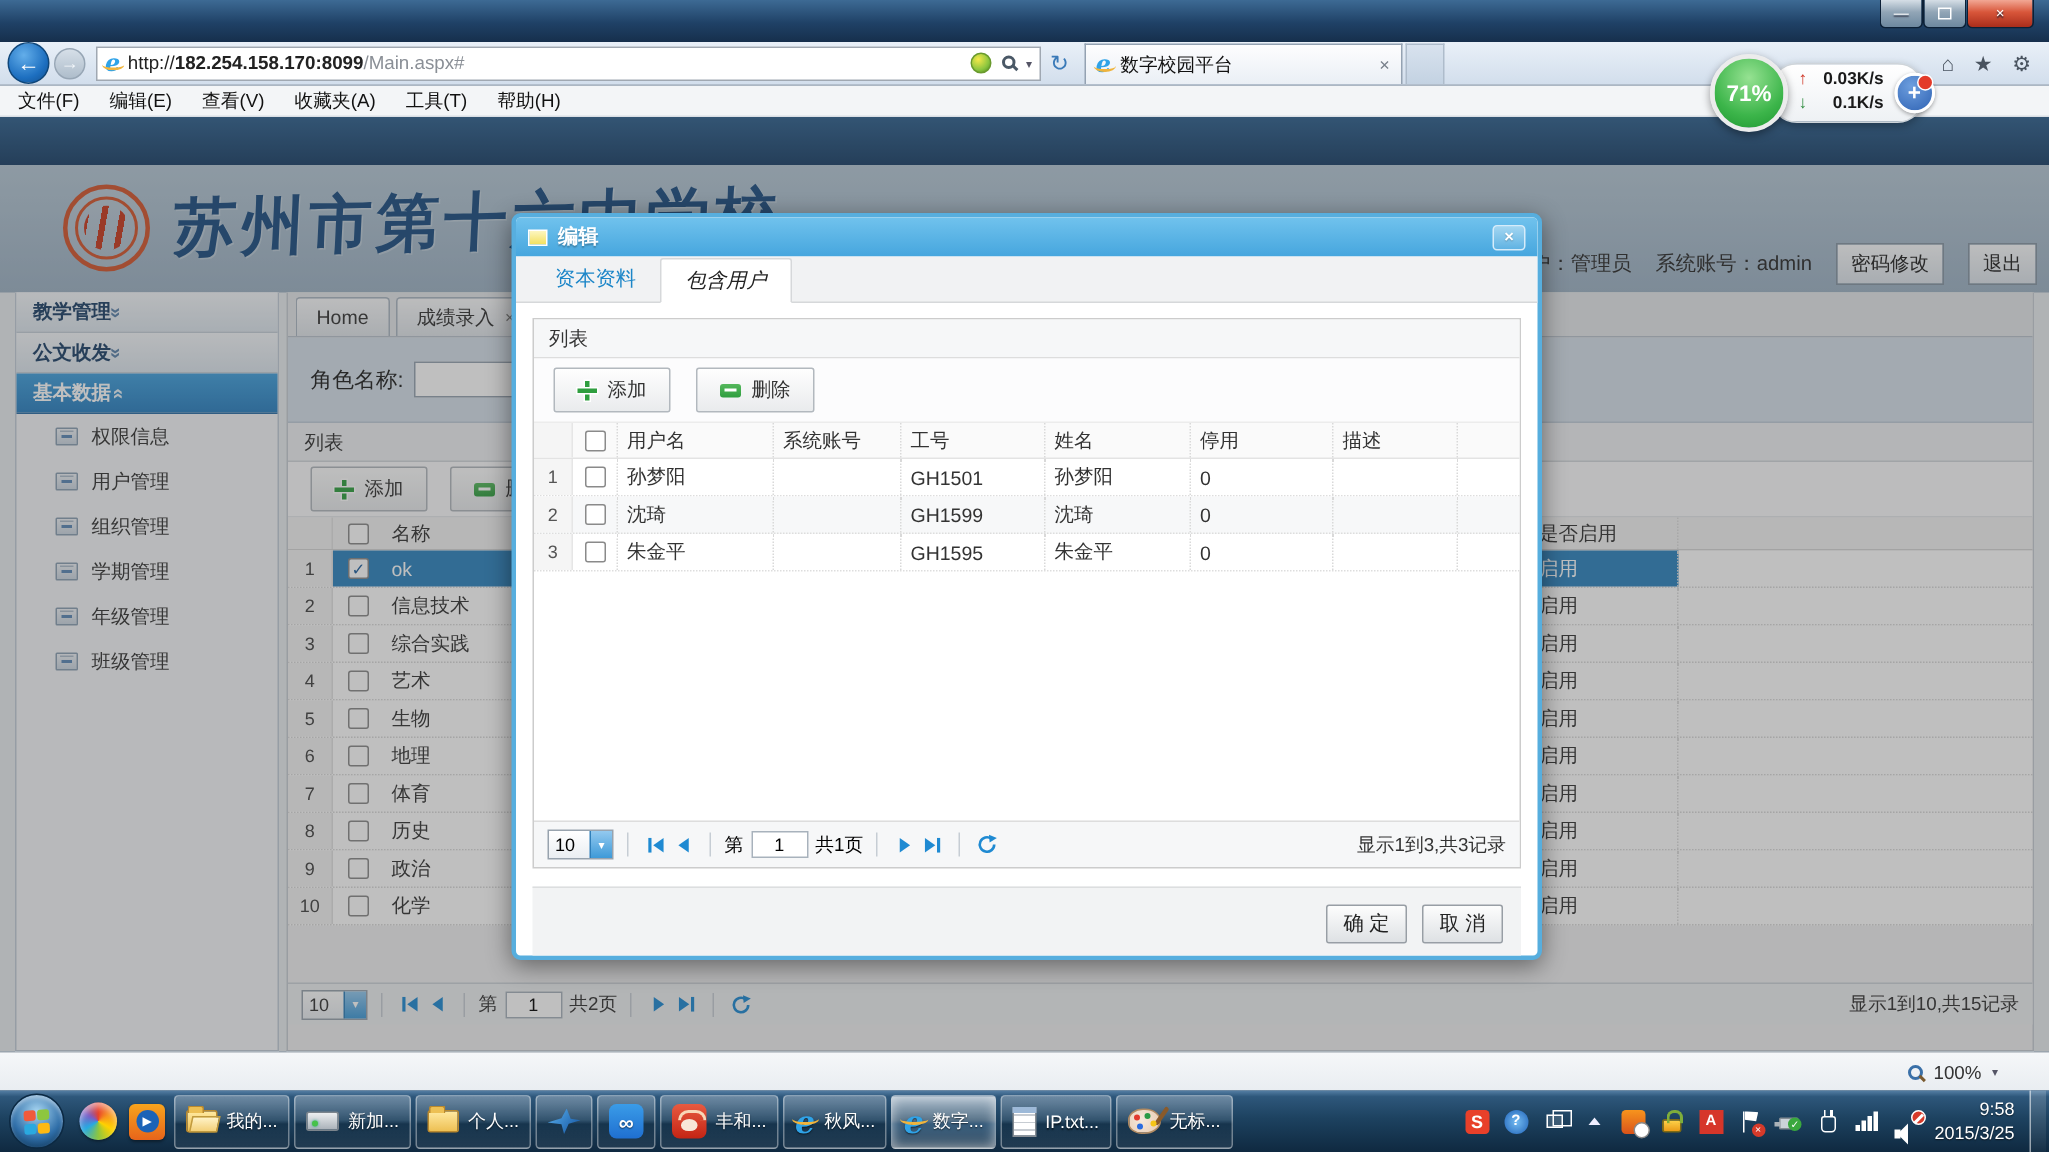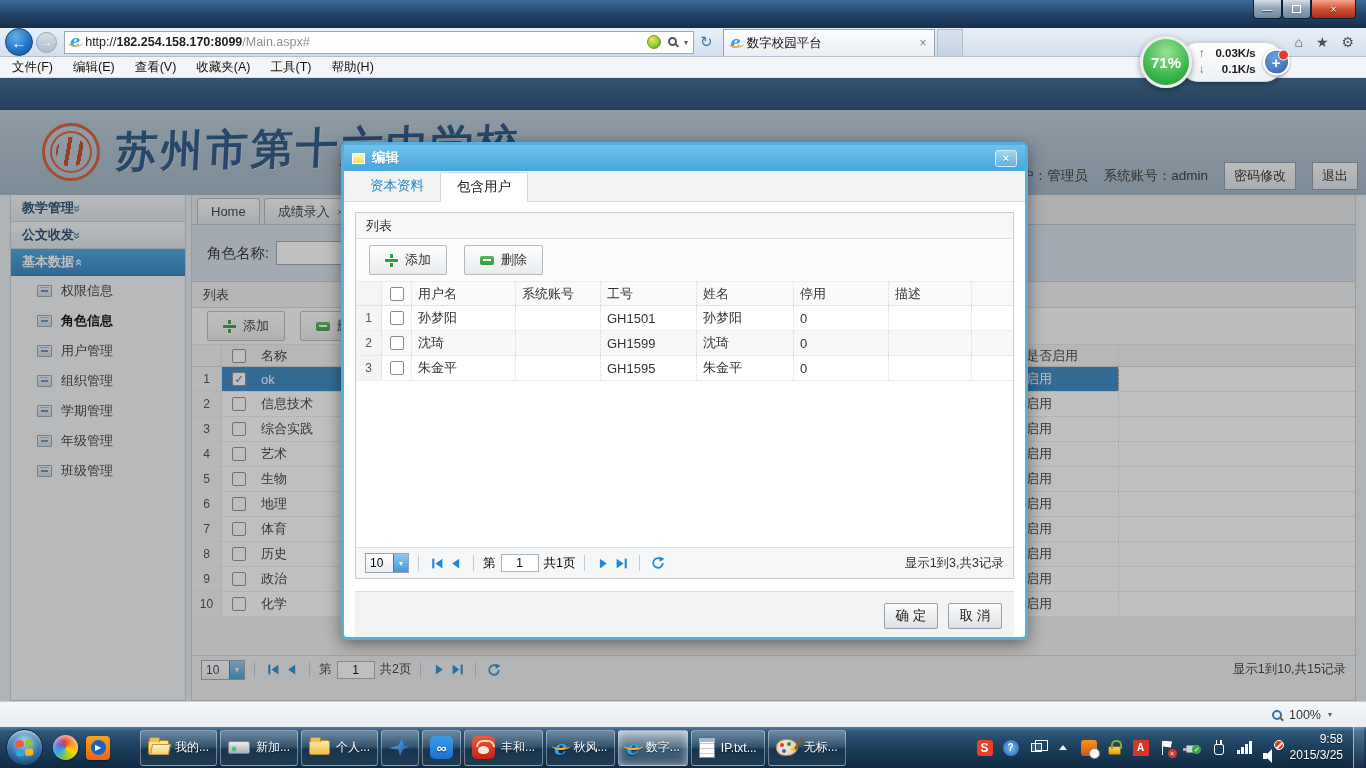--- a/index.html
+++ b/index.html
@@ -154,21 +154,21 @@
 .m-title { height:26px; background:linear-gradient(#70c2ed,#46a6de); display:flex; align-items:center;
   gap:7px; padding:0 8px; color:#fff; font-weight:bold; font-size:13.5px; text-shadow:0 1px 1px rgba(0,0,0,.25); flex:0 0 auto; }
 .m-title-icon { width:13px; height:11px; border:1px solid #fff; background:linear-gradient(#fdf6c0,#f3e05e); flex:0 0 auto; }
 .m-close { margin-left:auto; width:22px; height:17px; border:1px solid #d6ecfa; border-radius:3px;
   background:linear-gradient(#a3d6f1,#60b3e3); color:#fff; font-size:11px; font-weight:bold;
   display:flex; align-items:center; justify-content:center; }
 .m-tabs { height:31px; background:#f1f2f3; border-bottom:1px solid #d6d8da; display:flex;
   align-items:flex-end; padding-left:10px; flex:0 0 auto; }
 .m-tab { height:30px; padding:0 16px; display:flex; align-items:center; font-size:13.5px; color:#1c86c8; }
 .m-tab.active { background:#fff; border:1px solid #d6d8da; border-bottom:1px solid #fff;
-  margin-bottom:-1px; color:#222; border-radius:2px 2px 0 0; }
+  margin-bottom:-1px; color:#222; border-radius:2px 2px 0 0;font-style:italic; }
 .m-content { flex:1; padding:10px 11px 0 11px; display:flex; flex-direction:column; }
 .m-panel { border:1px solid #ccc; height:367px; display:flex; flex-direction:column; flex:0 0 auto; }
 .m-panel-h { height:26px; background:#f6f7f8; border-bottom:1px solid #ddd; display:flex; align-items:center;
   padding-left:10px; font-size:13px; color:#333; flex:0 0 auto; }
 .m-toolbar { height:43px; display:flex; align-items:center; gap:17px; padding-left:13px; background:#fcfcfd;
   border-bottom:1px solid #ececec; flex:0 0 auto; }
 .mrow { display:flex; height:25px; align-items:stretch; border-bottom:1px dotted #ddd; background:#fff; }
 .mrow.header { height:24px; background:#fafafa; border-bottom:1px solid #e3e3e3; }
 .mrow.stripe { background:#f7f8f9; }
 .mc { display:flex; align-items:center; padding-left:6px; border-right:1px dotted #d9d9d9;
@@ -402,24 +402,20 @@
             <span class="chev">»</span>
           </div>
           <div class="group-h active">
             <span>基本数据</span>
             <span class="chev">»</span>
           </div>
           <div class="side-item">
             <span class="drawer"></span>
             <span>权限信息</span>
           </div>
-          <div class="side-item active">
-            <span class="drawer"></span>
-            <span>角色信息</span>
-          </div>
           <div class="side-item">
             <span class="drawer"></span>
             <span>用户管理</span>
           </div>
           <div class="side-item">
             <span class="drawer"></span>
             <span>组织管理</span>
           </div>
           <div class="side-item">
             <span class="drawer"></span>
@@ -757,21 +753,21 @@
         </div>
     </div>
     <div class="ql">
         <div class="sogou-ball"></div>
       </div>
     <div class="ql">
         <div class="media-ic">
           <i>▶</i>
         </div>
       </div>
-    <div id="tb-buttons" style="display:flex;align-items:center;gap:3px;margin-left:24px;">
+    <div id="tb-buttons" style="display:flex;align-items:center;gap:3px;">
         <div class="tb-win">
           <span class="i-folder open"></span>
           <span class="tb-label">我的...</span>
         </div>
         <div class="tb-win">
           <span class="i-drive"></span>
           <span class="tb-label">新加...</span>
         </div>
         <div class="tb-win">
           <span class="i-folder"></span>

